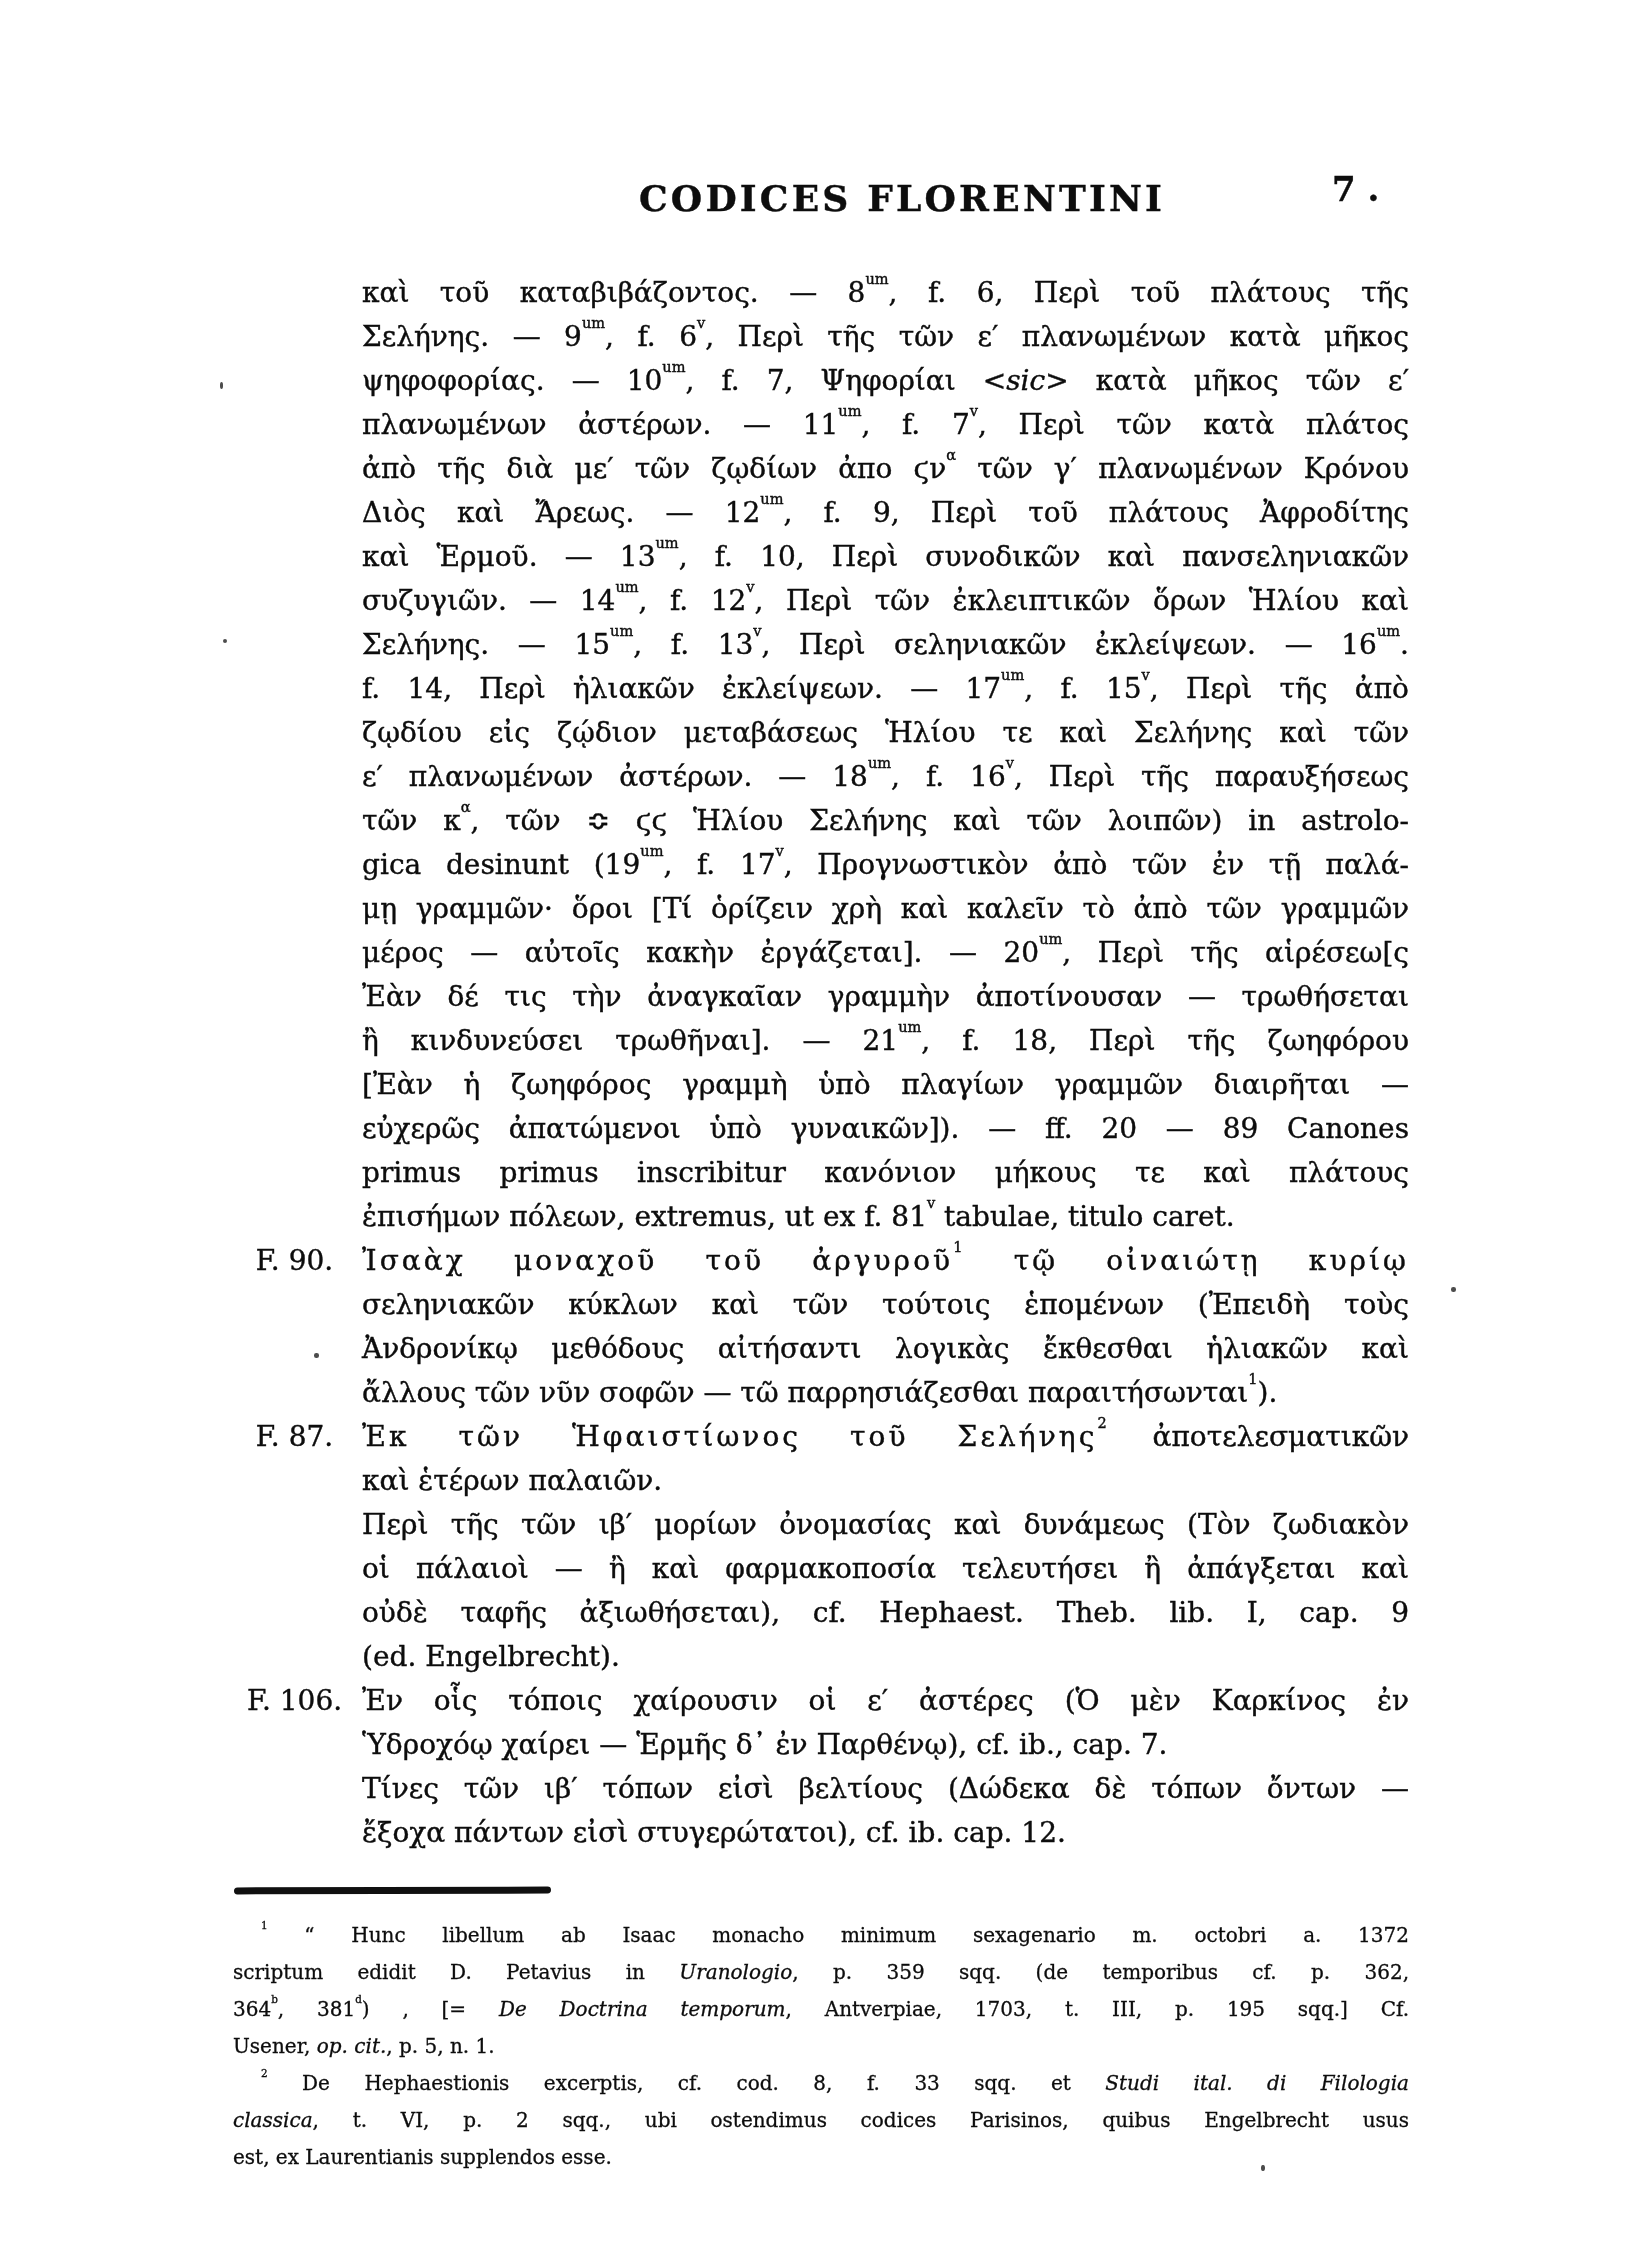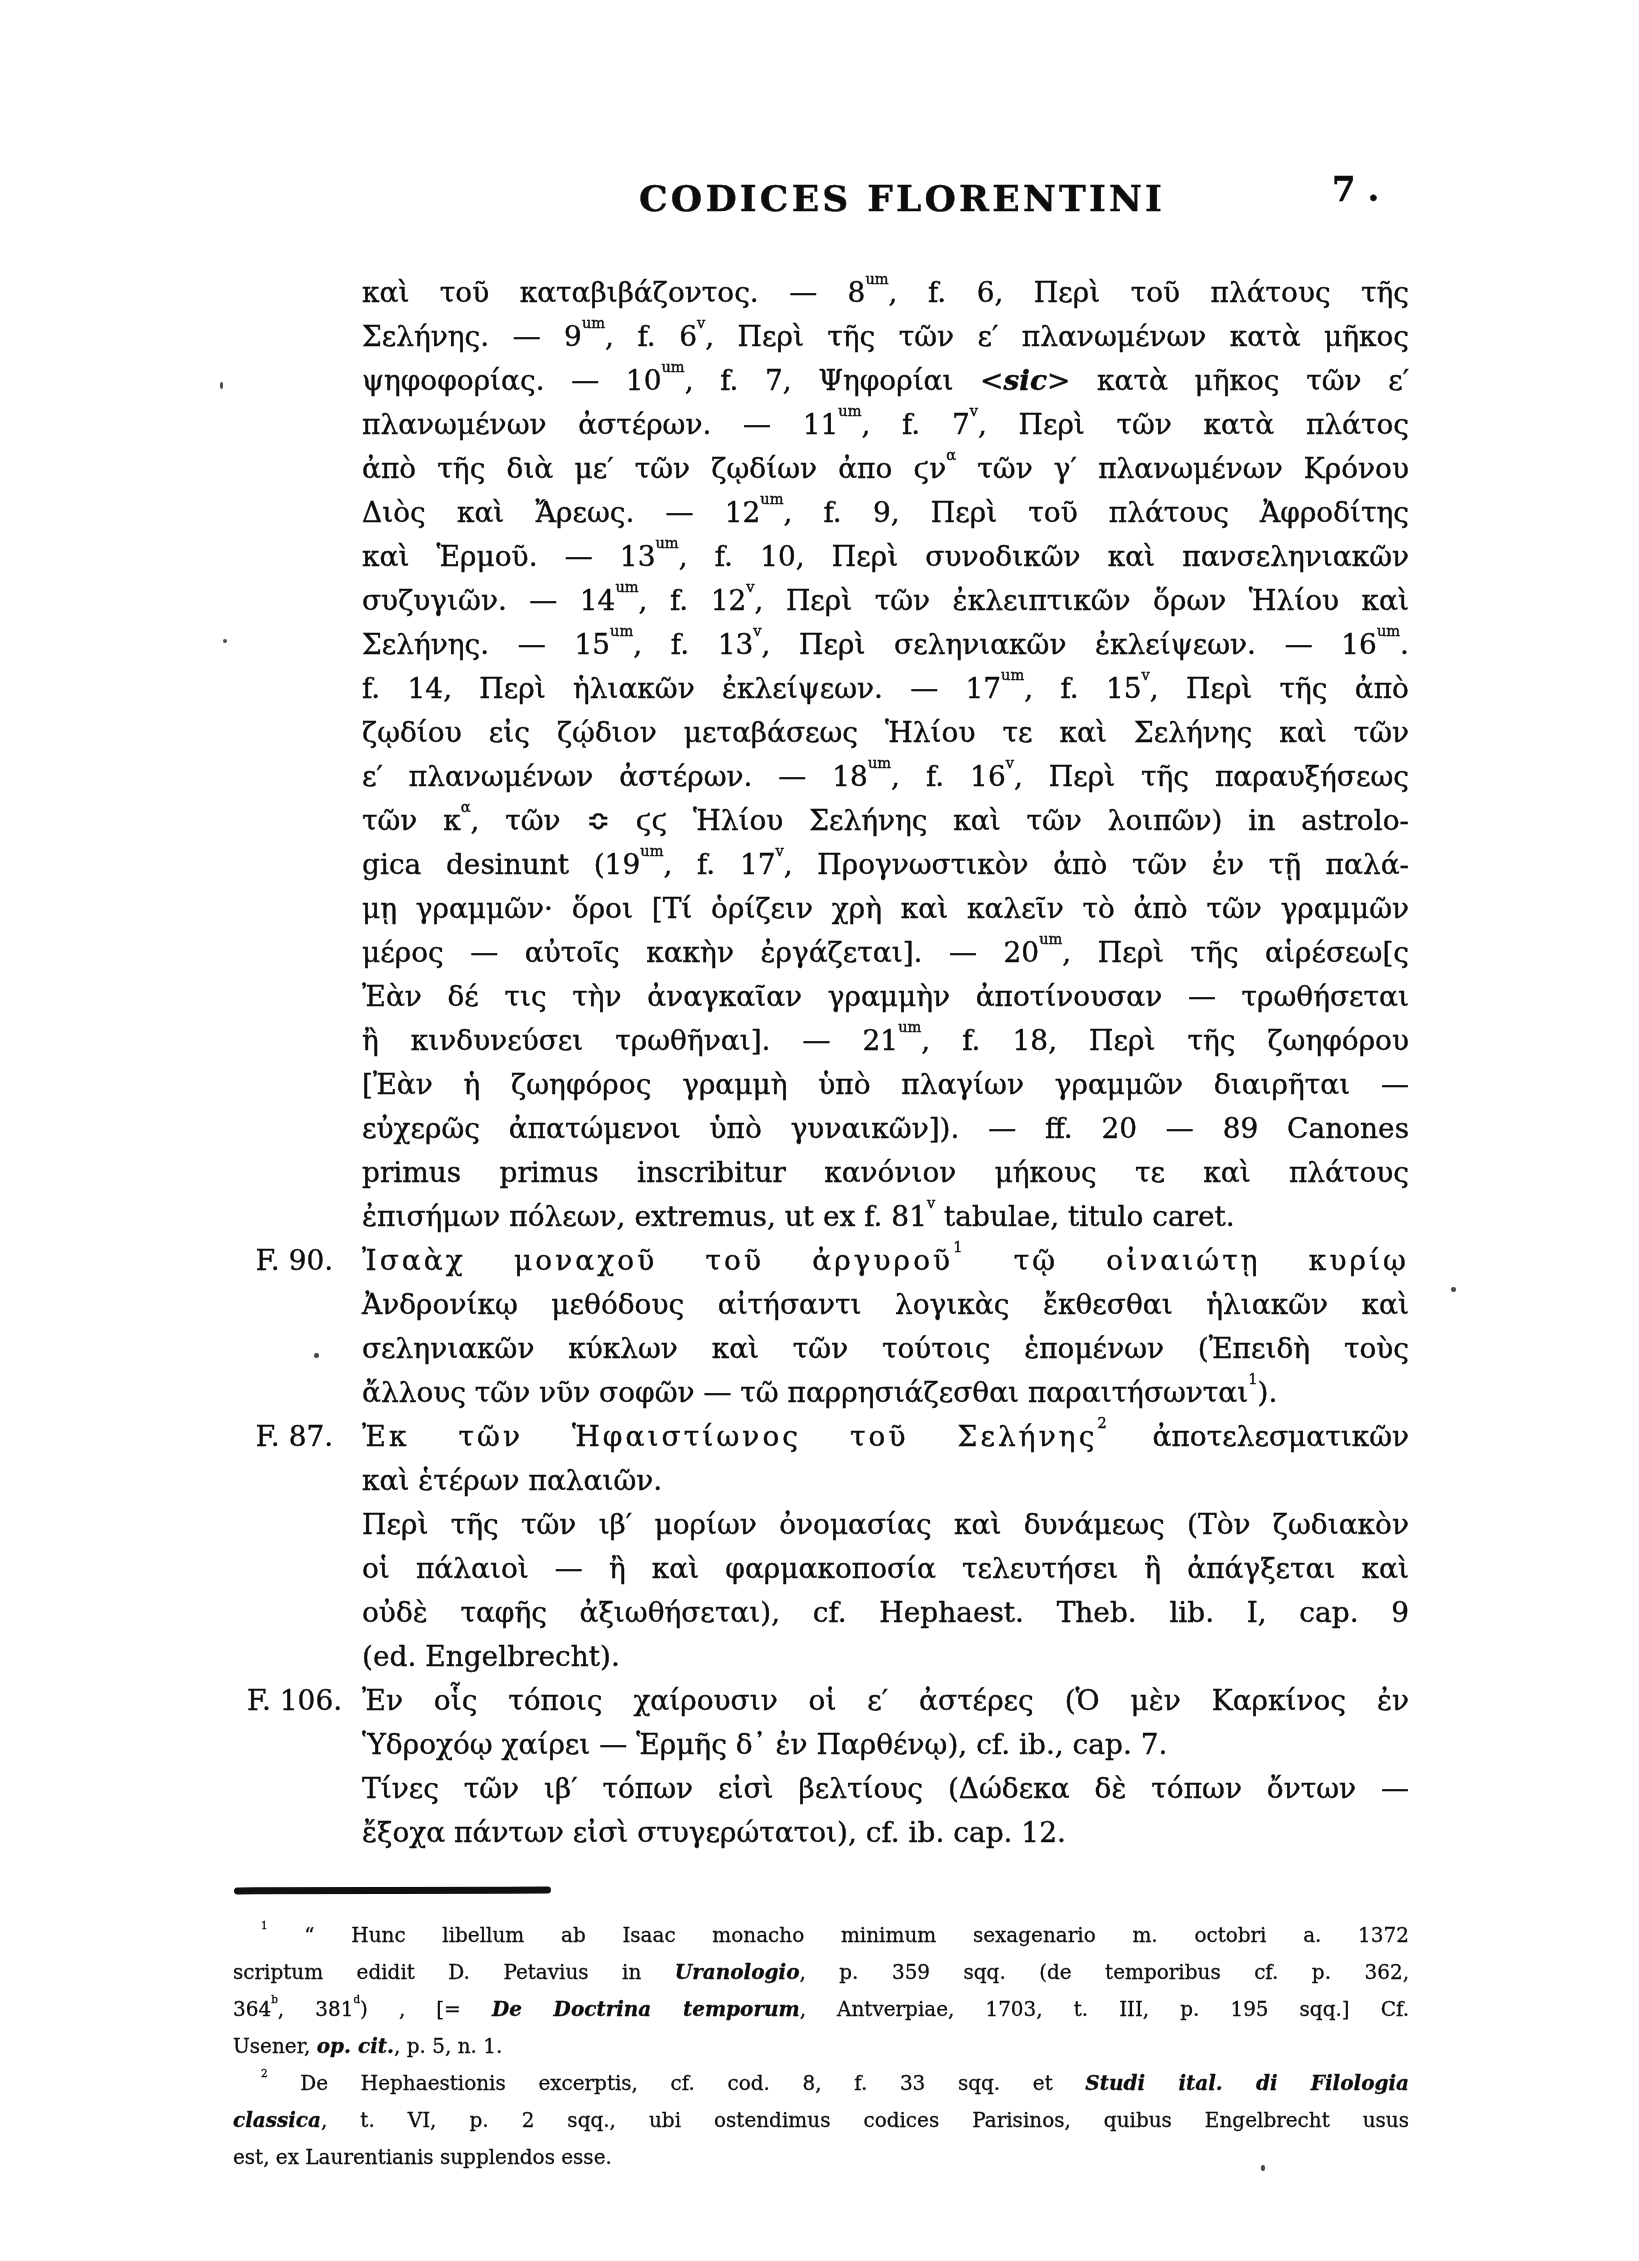--- a/index.html
+++ b/index.html
@@ -29,21 +29,21 @@
   }
   .line{
     font-size:28px;line-height:44px;
     text-align:justify;text-align-last:justify;
     -webkit-text-stroke:0.4px currentColor;
   }
   .line.end{text-align-last:left;}
   .line.sp{letter-spacing:0.11em;}
   .ls{letter-spacing:0.11em;}
   sup{font-size:0.52em;line-height:0;position:relative;top:-0.55em;}
-  i{font-style:italic;font-weight:bold;}
+  i{font-style:italic;}
   
   .footnote-rule{
     position:absolute;left:234px;top:1887px;width:317px;height:7.2px;
     background:#101010;border-radius:3.6px;transform:rotate(-0.15deg);
   }
   .footnotes{position:absolute;left:233px;top:1917px;width:1176px;}
   .fn-line{
     font-size:20px;line-height:37px;
     text-align:justify;text-align-last:justify;
     -webkit-text-stroke:0.3px currentColor;
@@ -113,23 +113,23 @@
             <div class="line end">ἐπισήμων πόλεων, extremus, ut ex f. 81<sup>v</sup> tabulae, titulo caret.</div>
           </div>
       </section>
 
       <section class="entry">
         <div class="folio-label">F. 90.</div>
         <div class="entry-lines">
 
             <div class="line sp">Ἰσαὰχ μοναχοῦ τοῦ ἀργυροῦ<sup>1</sup> τῷ οἰναιώτῃ κυρίῳ</div>
 
+            <div class="line">σεληνιακῶν κύκλων καὶ τῶν τούτοις ἑπομένων (Ἐπειδὴ τοὺς</div>
+
             <div class="line">Ἀνδρονίκῳ μεθόδους αἰτήσαντι λογικὰς ἔκθεσθαι ἡλιακῶν καὶ</div>
-
-            <div class="line">σεληνιακῶν κύκλων καὶ τῶν τούτοις ἑπομένων (Ἐπειδὴ τοὺς</div>
 
             <div class="line end">ἄλλους τῶν νῦν σοφῶν — τῶ παρρησιάζεσθαι παραιτήσωνται<sup>1</sup>).</div>
           </div>
       </section>
 
       <section class="entry">
         <div class="folio-label">F. 87.</div>
         <div class="entry-lines">
 
             <div class="line"><span class="ls">Ἐκ τῶν Ἡφαιστίωνος τοῦ Σελήνης</span><sup>2</sup> ἀποτελεσματικῶν</div>

